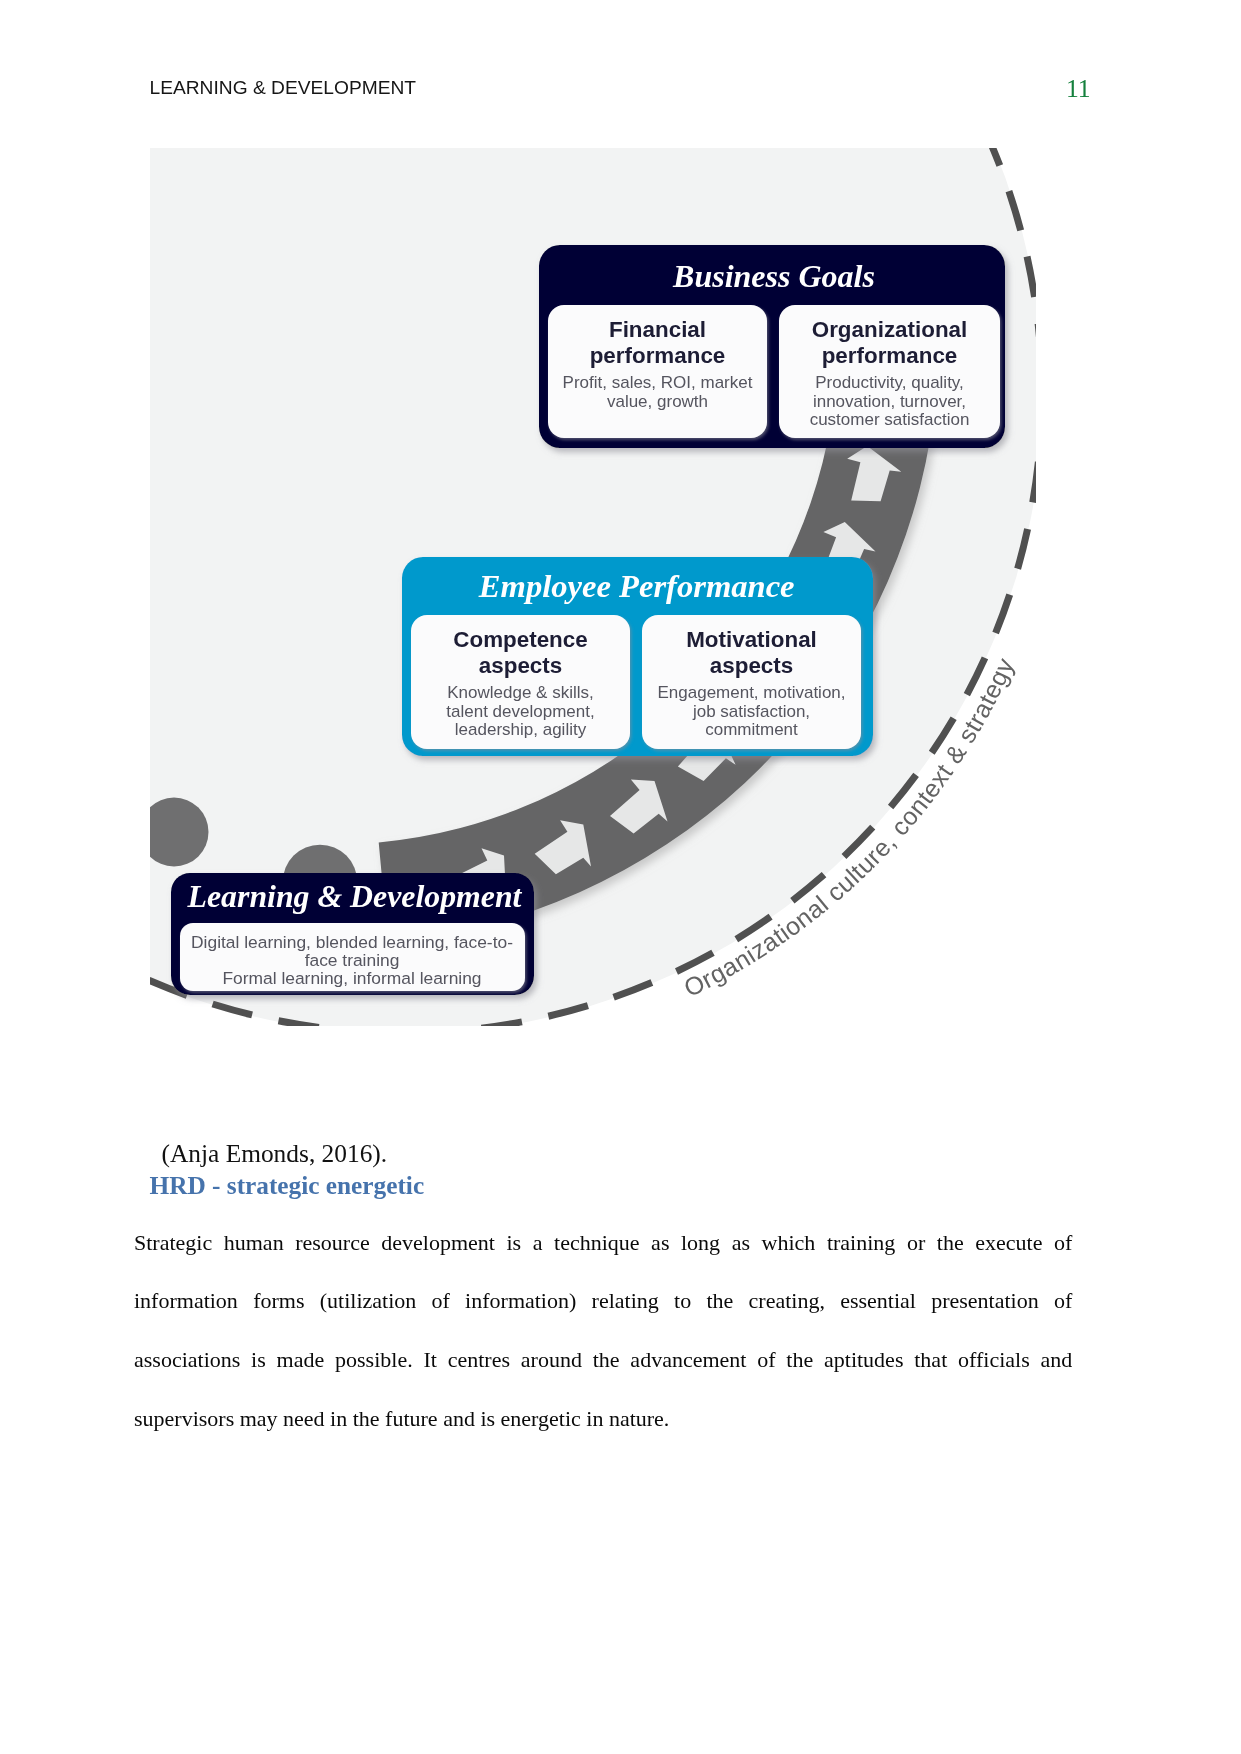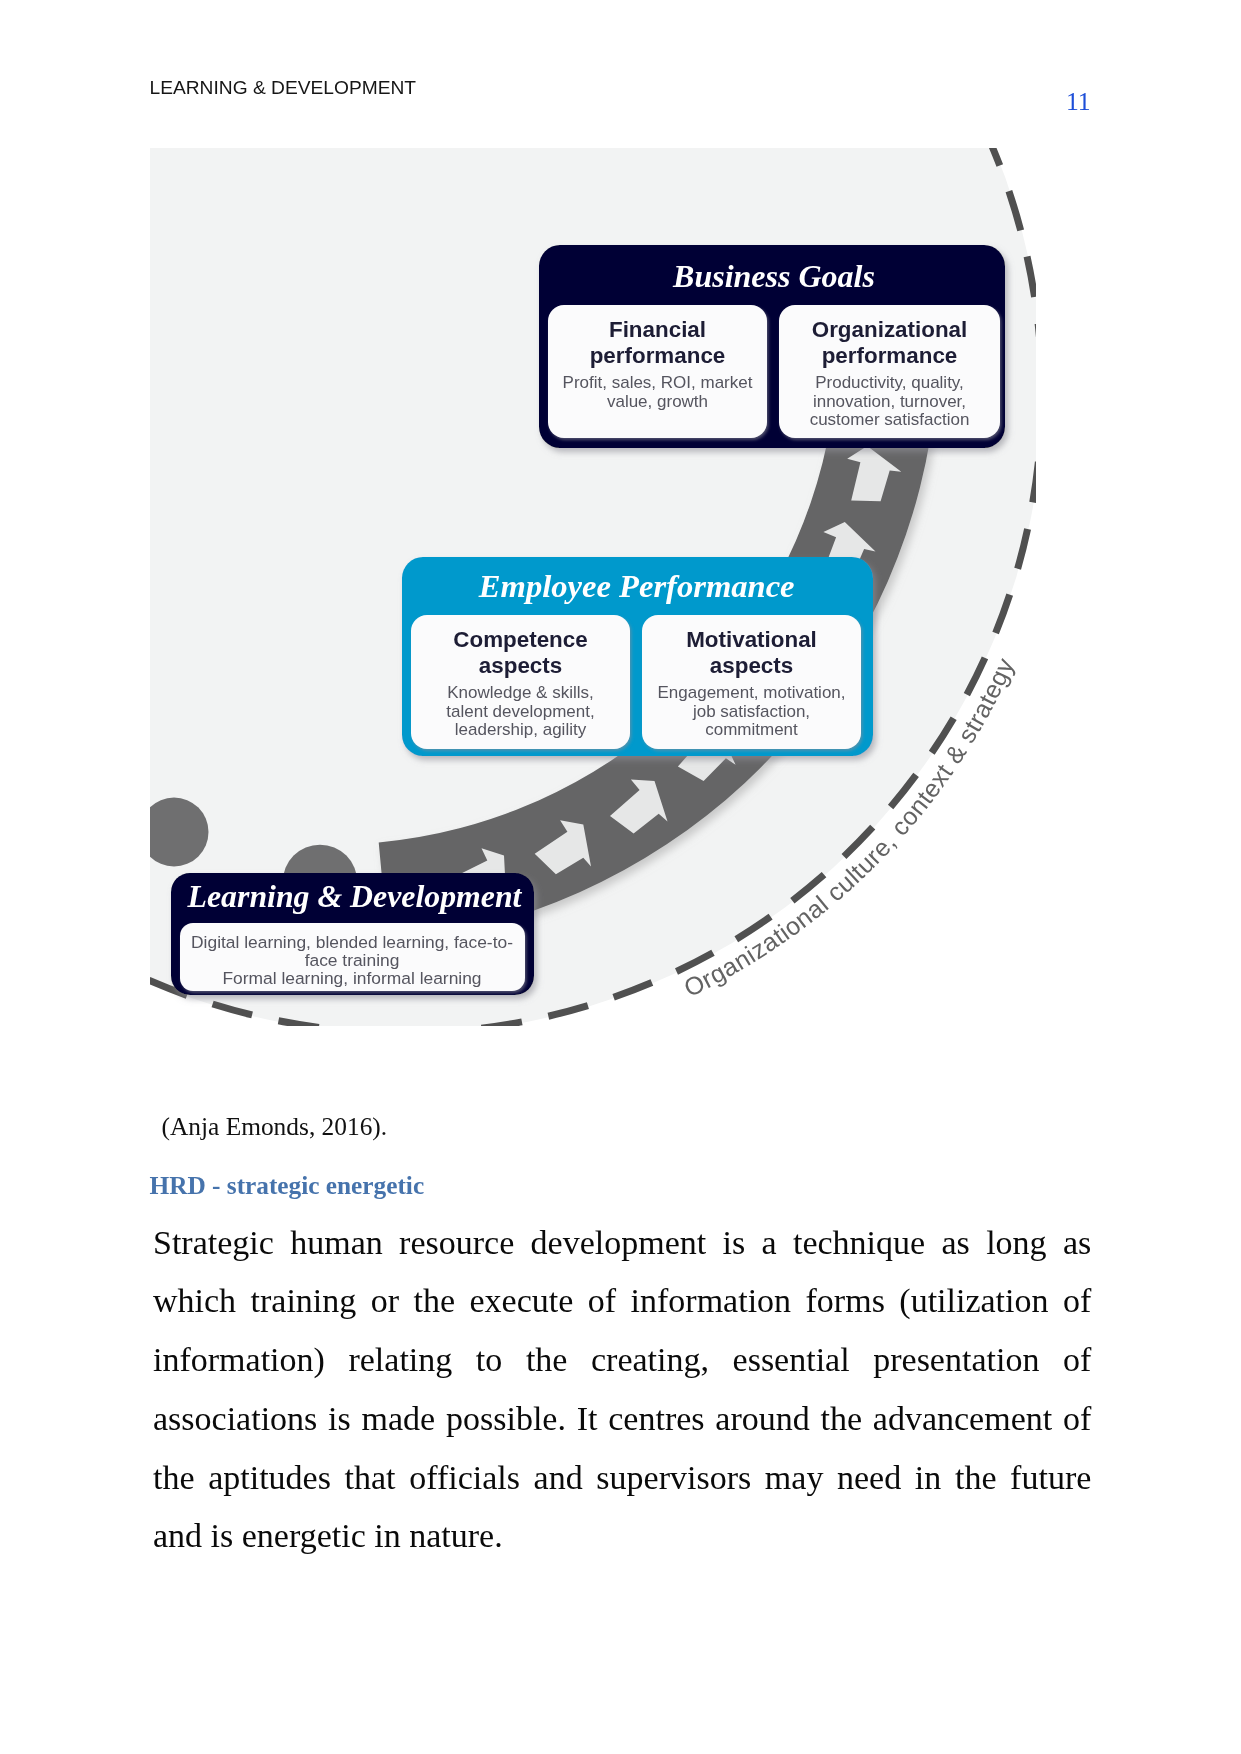--- a/index.html
+++ b/index.html
@@ -1,23 +1,23 @@
 <!DOCTYPE html>
 <html><head>
 <meta charset="utf-8">
 <style>
   html,body{margin:0;padding:0;background:#fff;}
   body{width:1241px;height:1754px;font-family:"Liberation Serif",serif;}
   .page{position:relative;width:1173px;height:1754px;overflow:hidden;background:#fff;}
   .hdr{position:absolute;left:149.5px;top:78.3px;font-family:"Liberation Sans",sans-serif;font-size:19.2px;line-height:1;color:#161616;}
-  .pgno{position:absolute;left:1066px;top:75.5px;font-family:"Liberation Serif",serif;font-size:25.6px;line-height:1;color:#1d4ed8;margin-top:13px;}
+  .pgno{position:absolute;left:1066px;top:75.5px;font-family:"Liberation Serif",serif;font-size:25.6px;line-height:1;color:#15803d;}
   .figwrap{position:absolute;left:150px;top:148px;width:886px;height:878px;}
-  .caption{position:absolute;left:161.5px;top:1114px;font-size:25.4px;line-height:1;color:#111;}
+  .caption{position:absolute;left:161.5px;top:1141px;font-size:25.4px;line-height:1;color:#111;}
   .h2{position:absolute;left:149.5px;top:1173.4px;font-size:25.3px;line-height:1;font-weight:bold;color:#4673ac;}
-  .bodytxt{position:absolute;left:153px;top:1213.5px;width:938.3px;font-size:34px;line-height:58.8px;color:#0a0a0a;text-align:justify;text-justify:inter-word;}
+  .bodytxt{position:absolute;left:134px;top:1213.5px;width:938.3px;font-size:22px;line-height:58.8px;color:#0a0a0a;text-align:justify;text-justify:inter-word;}
   svg{display:block;}
   .paneltitle{font-family:"Liberation Serif",serif;font-style:italic;font-weight:bold;fill:#ffffff;}
   .cardtitle{font-family:"Liberation Sans",sans-serif;font-weight:bold;fill:#1d1d35;}
   .cardbody{font-family:"Liberation Sans",sans-serif;fill:#55555f;}
   .ringtxt{font-family:"Liberation Sans",sans-serif;fill:#636363;}
 </style>
 </head>
 <body>
 
 <div class="page">

